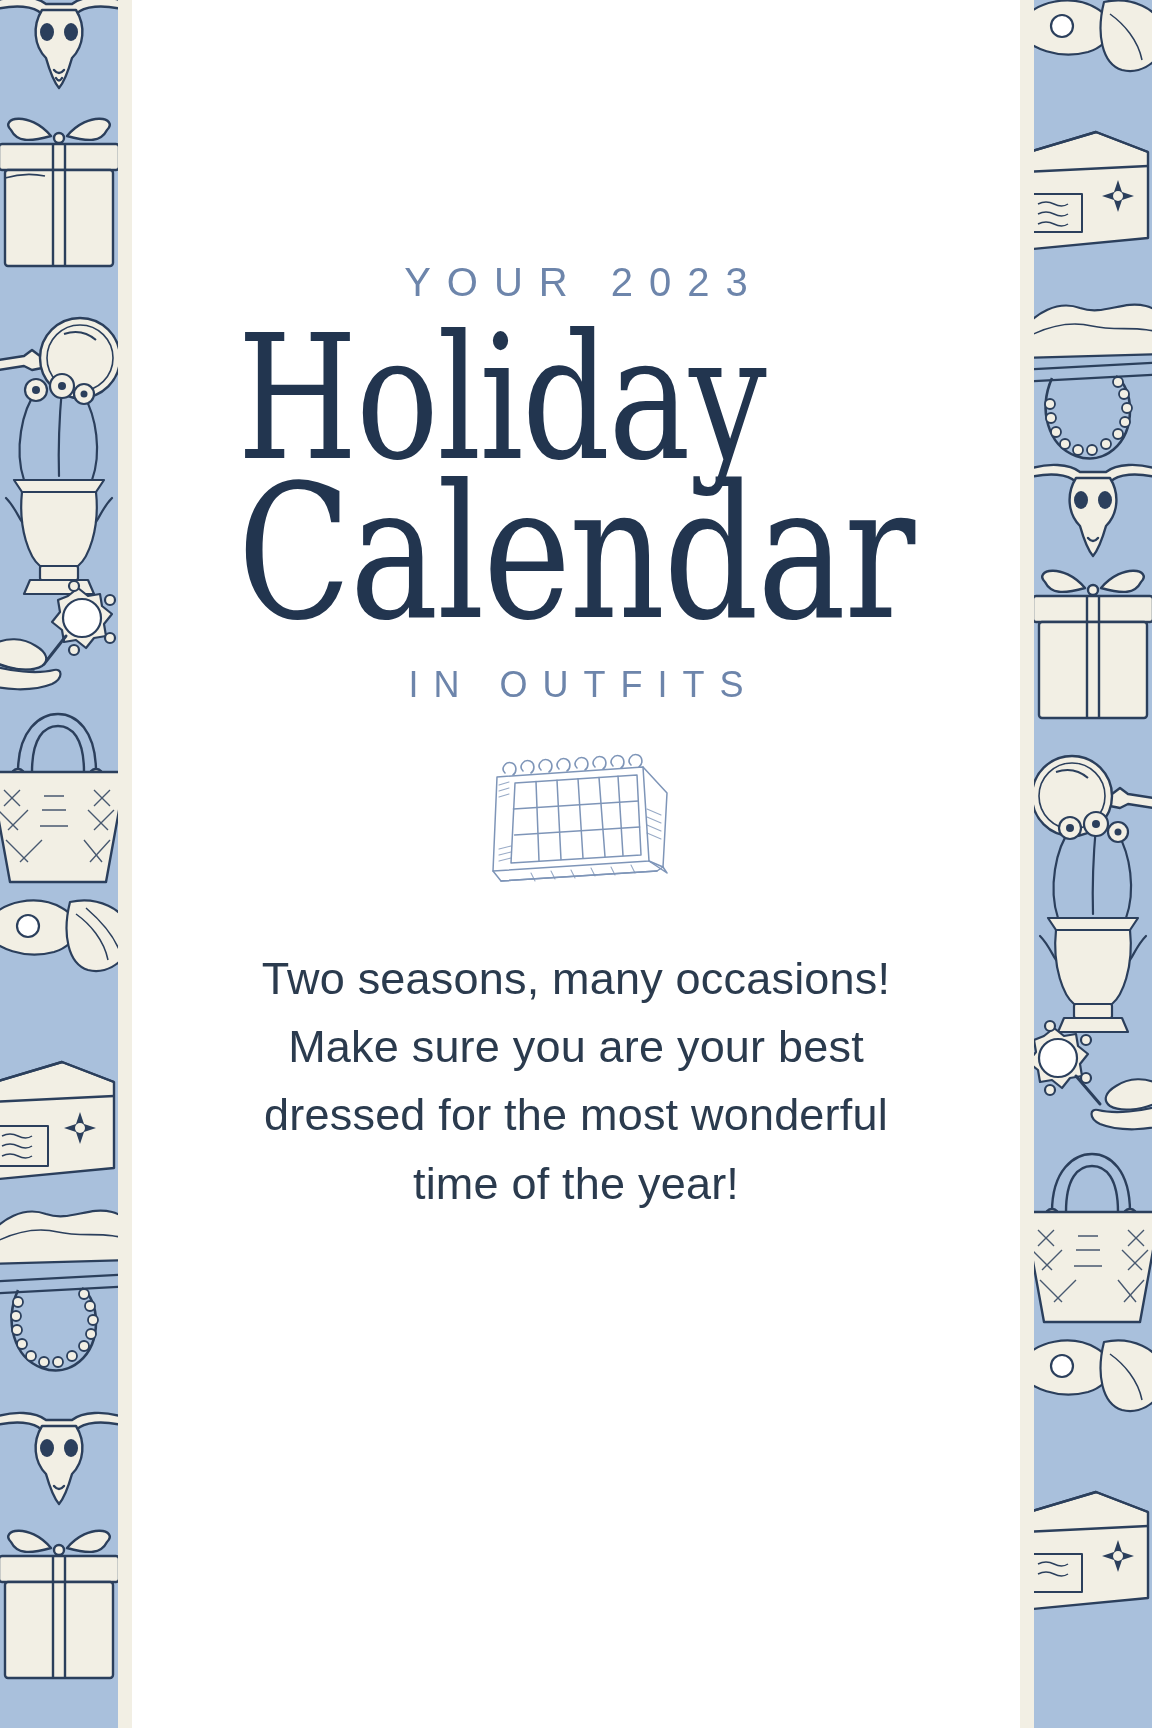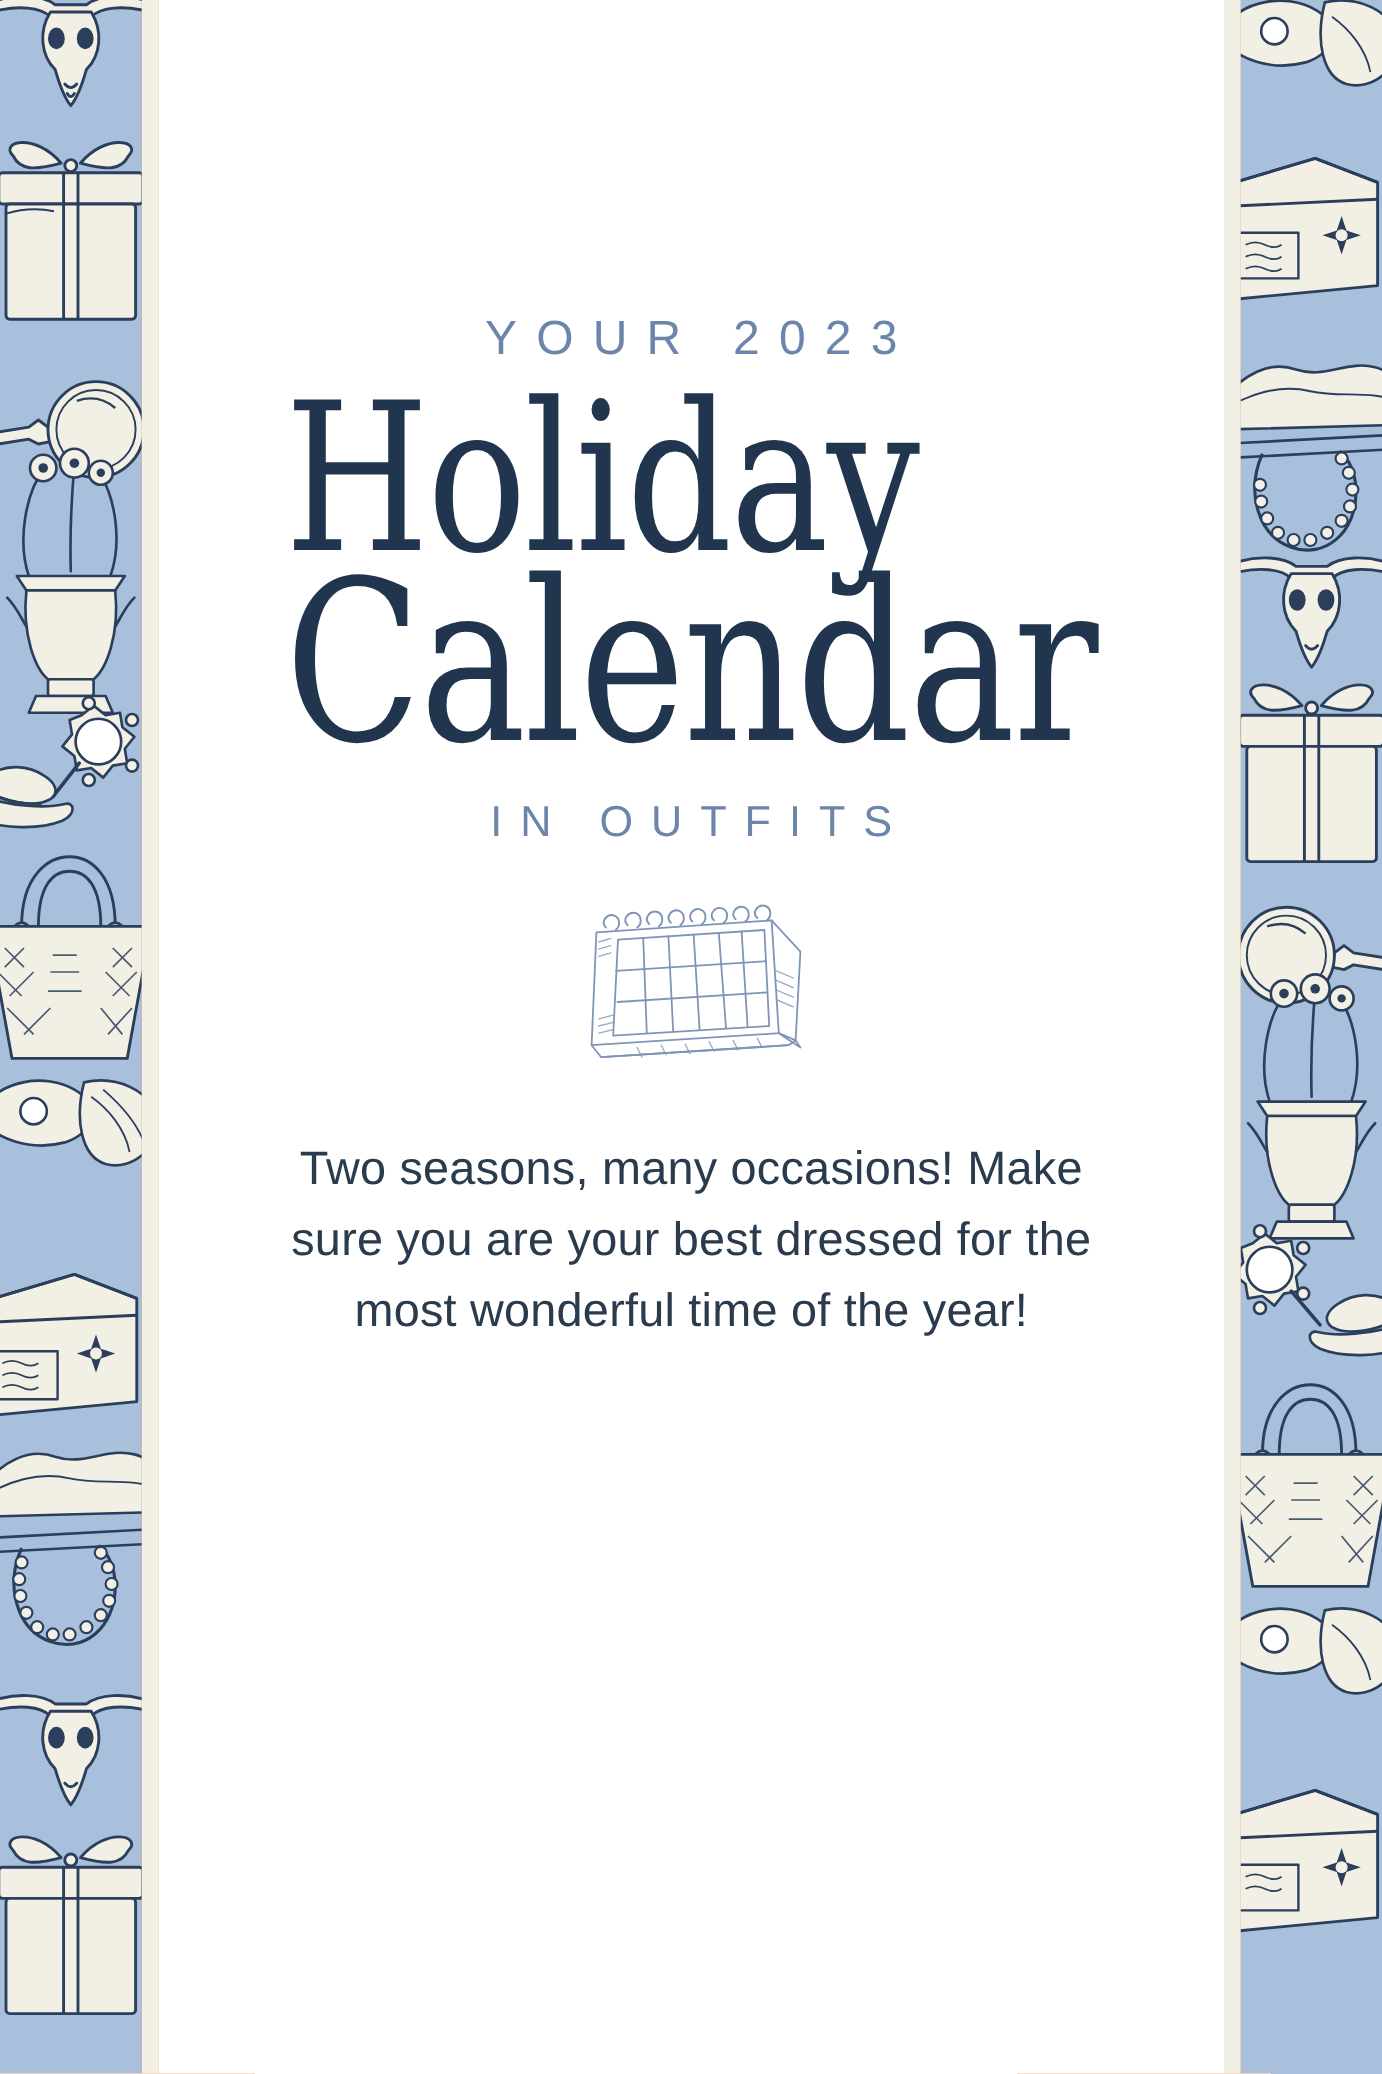--- a/index.html
+++ b/index.html
@@ -9,21 +9,21 @@
   }
   body {
     font-family: "Liberation Sans", sans-serif;
   }
 
   .page {
     position: relative;
     width: 1152px;
     height: 1728px;
     overflow: hidden;
-    background: #f97316;
+    background: #5eead4;
     display: flex;
   }
 
   
   .border-strip {
     position: relative;
     width: 118px;
     height: 1728px;
     background: #a9c0dc;
     overflow: hidden;
@@ -118,21 +118,21 @@
     height: 140px;
   }
   .calendar-illustration svg { display: block; width: 100%; height: 100%; }
 
   .body-copy {
     margin-top: 56px;
     width: 700px;
     text-align: center;
     color: #2b3b4e;
     font-family: "Liberation Sans", sans-serif;
-    font-size: 39px;
+    font-size: 45px;
     font-weight: 400;
     line-height: 1.52;
     letter-spacing: 0.2px;
   }
 </style>
 </head>
 <body>
 
 <div class="page">
 

